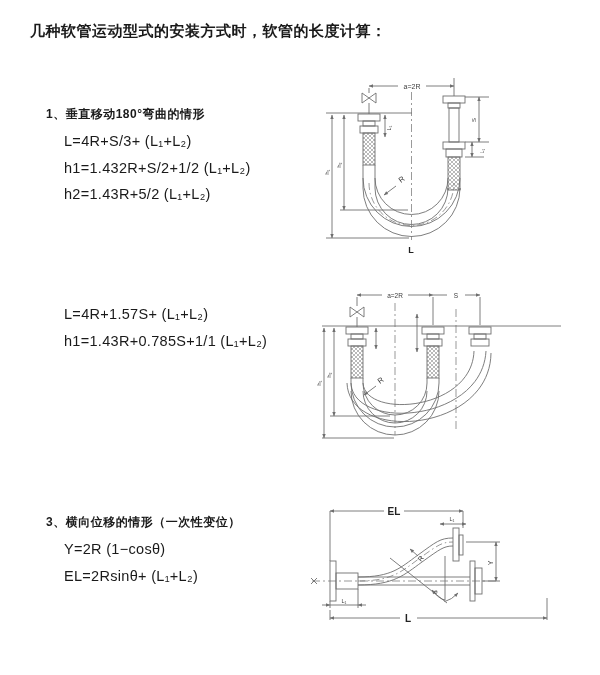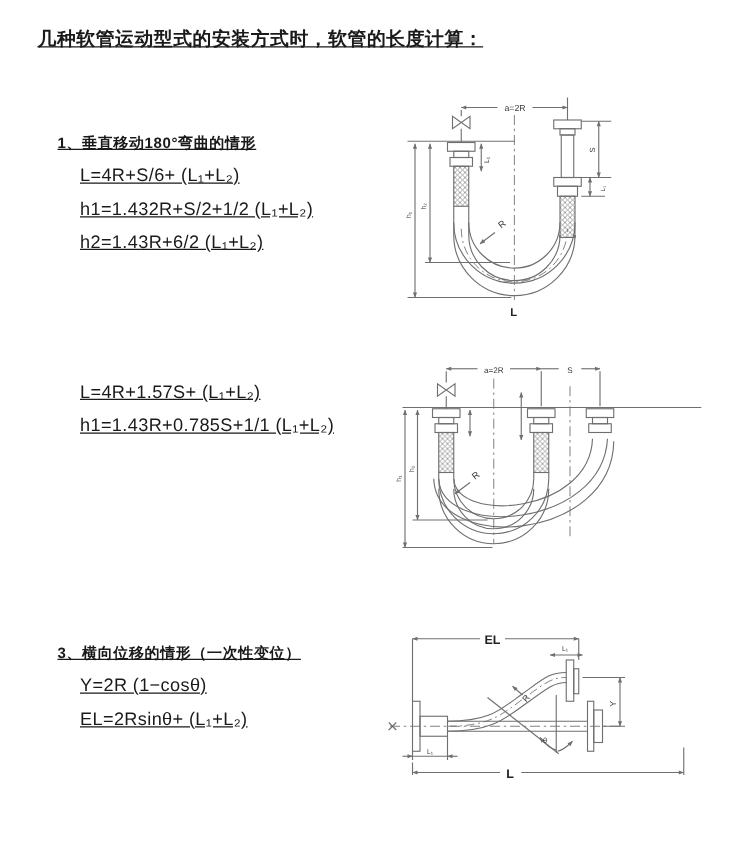--- a/index.html
+++ b/index.html
@@ -4,21 +4,21 @@
 <style>
   html,body{margin:0;padding:0;}
   body{
     width:600px;height:675px;
     background:#ffffff;
     font-family:"Liberation Sans","DejaVu Sans",sans-serif;
     color:#1a1a1a;
     position:relative;
     overflow:hidden;
   }
-  .abs{position:absolute;text-decoration:underline;}
+  .abs{position:absolute;}
   .title{
     left:30px;top:22px;
     font-size:15px;font-weight:bold;letter-spacing:0.5px;
   }
   .section{left:46px;width:300px;}
   .sec1{top:106px;} .sec2{top:306px;} .sec3{top:514px;}
   .sec-heading{font-size:12px;font-weight:bold;letter-spacing:0.5px;margin:0 0 10px 0;}
   .formula{font-size:14.5px;margin:0 0 10.5px 18px;letter-spacing:0.3px;white-space:nowrap;}
   svg{position:absolute;overflow:visible;}
   .d1{left:312px;top:70px;}
@@ -27,23 +27,23 @@
   svg text{fill:#3c3c3c;font-family:"Liberation Sans","DejaVu Sans",sans-serif;}
   svg .big{fill:#222;}
 </style>
 </head>
 <body>
 
 <div class="abs title">几种软管运动型式的安装方式时，软管的长度计算：</div>
 
 <div class="abs section sec1">
   <div class="sec-heading">1、垂直移动180°弯曲的情形</div>
-  <div class="formula">L=4R+S/6+ (L₁+L₂)</div>
+  <div class="formula">L=4R+S/3+ (L₁+L₂)</div>
   <div class="formula">h1=1.432R+S/2+1/2 (L₁+L₂)</div>
-  <div class="formula">h2=1.43R+6/2 (L₁+L₂)</div>
+  <div class="formula">h2=1.43R+5/2 (L₁+L₂)</div>
 </div>
 
 <div class="abs section sec2">
   <div class="formula">L=4R+1.57S+ (L₁+L₂)</div>
   <div class="formula">h1=1.43R+0.785S+1/1 (L₁+L₂)</div>
 </div>
 
 <div class="abs section sec3">
   <div class="sec-heading">3、横向位移的情形（一次性变位）</div>
   <div class="formula">Y=2R (1−cosθ)</div>

